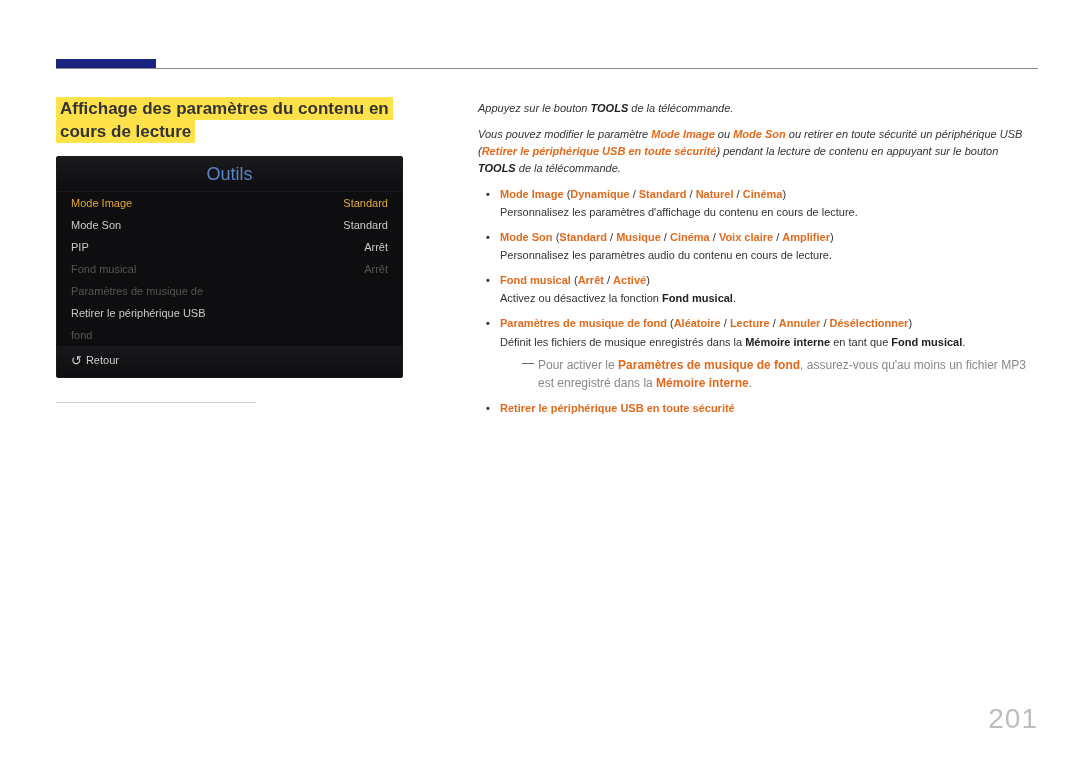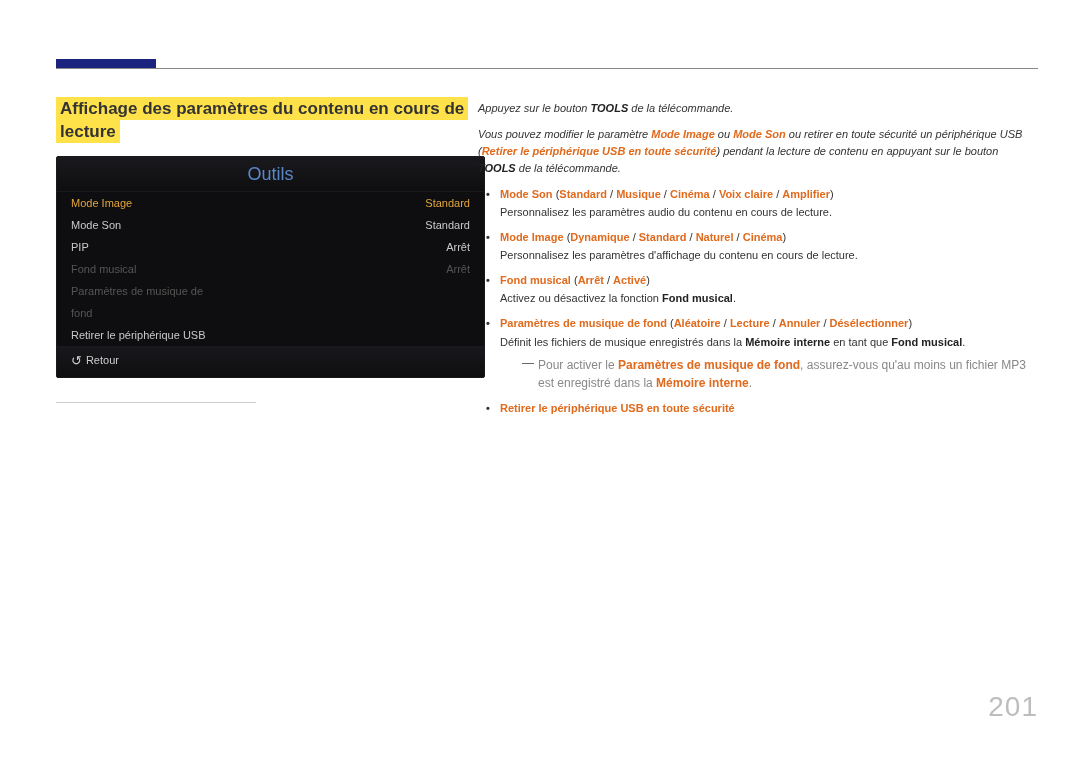--- a/index.html
+++ b/index.html
@@ -24,21 +24,21 @@
     top: 59px;
     left: 56px;
     width: 100px;
     height: 10px;
     background: #1a237e;
   }
   .left-col {
     position: absolute;
     left: 56px;
     top: 98px;
-    width: 429px;
+    width: 347px;
   }
   .right-col {
     position: absolute;
     left: 478px;
     top: 100px;
     width: 548px;
     font-size: 11px;
     line-height: 1.55;
     color: #333;
   }
@@ -142,21 +142,21 @@
     left: 0;
     top: -2px;
     color: #555;
     font-size: 12px;
   }
   .note-dash .hl { color: #e06a1d; font-weight: 600; }
 
   .page-number {
     position: absolute;
     right: 42px;
-    bottom: 40px;
+    bottom: 28px;
     font-size: 28px;
     color: #bdbdbd;
     font-weight: 300;
     letter-spacing: 1px;
   }
 </style>
 </head>
 <body>
 
 <div class="top-accent"></div>
@@ -183,28 +183,28 @@
       <span class="osd-value">Arrêt</span>
     </div>
     <div class="osd-row dim">
       <span class="osd-label">Fond musical</span>
       <span class="osd-value">Arrêt</span>
     </div>
     <div class="osd-row dim">
       <span class="osd-label">Paramètres de musique de</span>
       <span class="osd-value"></span>
     </div>
+    <div class="osd-row">
+      <span class="osd-label">Retirer le périphérique USB</span>
+      <span class="osd-value"></span>
+    </div>
     <div class="osd-row dim">
       <span class="osd-label">fond</span>
       <span class="osd-value"></span>
     </div>
-    <div class="osd-row">
-      <span class="osd-label">Retirer le périphérique USB</span>
-      <span class="osd-value"></span>
-    </div>
 
     <div class="osd-footer">
       <span class="return-icon">↺</span><span>Retour</span>
     </div>
   </div>
 
   <div class="footnote-rule"></div>
 </div>
 
 <div class="right-col">
@@ -213,31 +213,31 @@
     <span>Appuyez sur le bouton </span><span class="bold">TOOLS</span><span> de la télécommande.</span>
   </p>
 
   <p class="para">
     <span>Vous pouvez modifier le paramètre </span><span class="hl">Mode Image</span><span> ou </span><span class="hl">Mode Son</span><span> ou retirer en toute sécurité un périphérique USB (</span><span class="hl">Retirer le périphérique USB en toute sécurité</span><span>) pendant la lecture de contenu en appuyant sur le bouton </span><span class="bold">TOOLS</span><span> de la télécommande.</span>
   </p>
 
   <ul class="ul">
 
     <li>
+      <span class="hl">Mode Image</span>
+      <span> (</span><span class="hl">Dynamique</span><span> / </span><span class="hl">Standard</span><span> / </span><span class="hl">Naturel</span><span> / </span><span class="hl">Cinéma</span><span>)</span>
+      <p class="desc">Personnalisez les paramètres d'affichage du contenu en cours de lecture.</p>
+    </li>
+
+    <li>
       <span class="hl">Mode Son</span>
       <span> (</span><span class="hl">Standard</span><span> / </span><span class="hl">Musique</span><span> / </span><span class="hl">Cinéma</span><span> / </span><span class="hl">Voix claire</span><span> / </span><span class="hl">Amplifier</span><span>)</span>
       <p class="desc">Personnalisez les paramètres audio du contenu en cours de lecture.</p>
     </li>
 
-    <li>
-      <span class="hl">Mode Image</span>
-      <span> (</span><span class="hl">Dynamique</span><span> / </span><span class="hl">Standard</span><span> / </span><span class="hl">Naturel</span><span> / </span><span class="hl">Cinéma</span><span>)</span>
-      <p class="desc">Personnalisez les paramètres d'affichage du contenu en cours de lecture.</p>
-    </li>
-
 
     <li>
       <span class="hl">Fond musical</span>
       <span> (</span><span class="hl">Arrêt</span><span> / </span><span class="hl">Activé</span><span>)</span>
       <p class="desc"><span>Activez ou désactivez la fonction </span><span class="bold">Fond musical</span><span>.</span></p>
     </li>
 
     <li>
       <span class="hl">Paramètres de musique de fond</span>
       <span> (</span><span class="hl">Aléatoire</span><span> / </span><span class="hl">Lecture</span><span> / </span><span class="hl">Annuler</span><span> / </span><span class="hl">Désélectionner</span><span>)</span>

